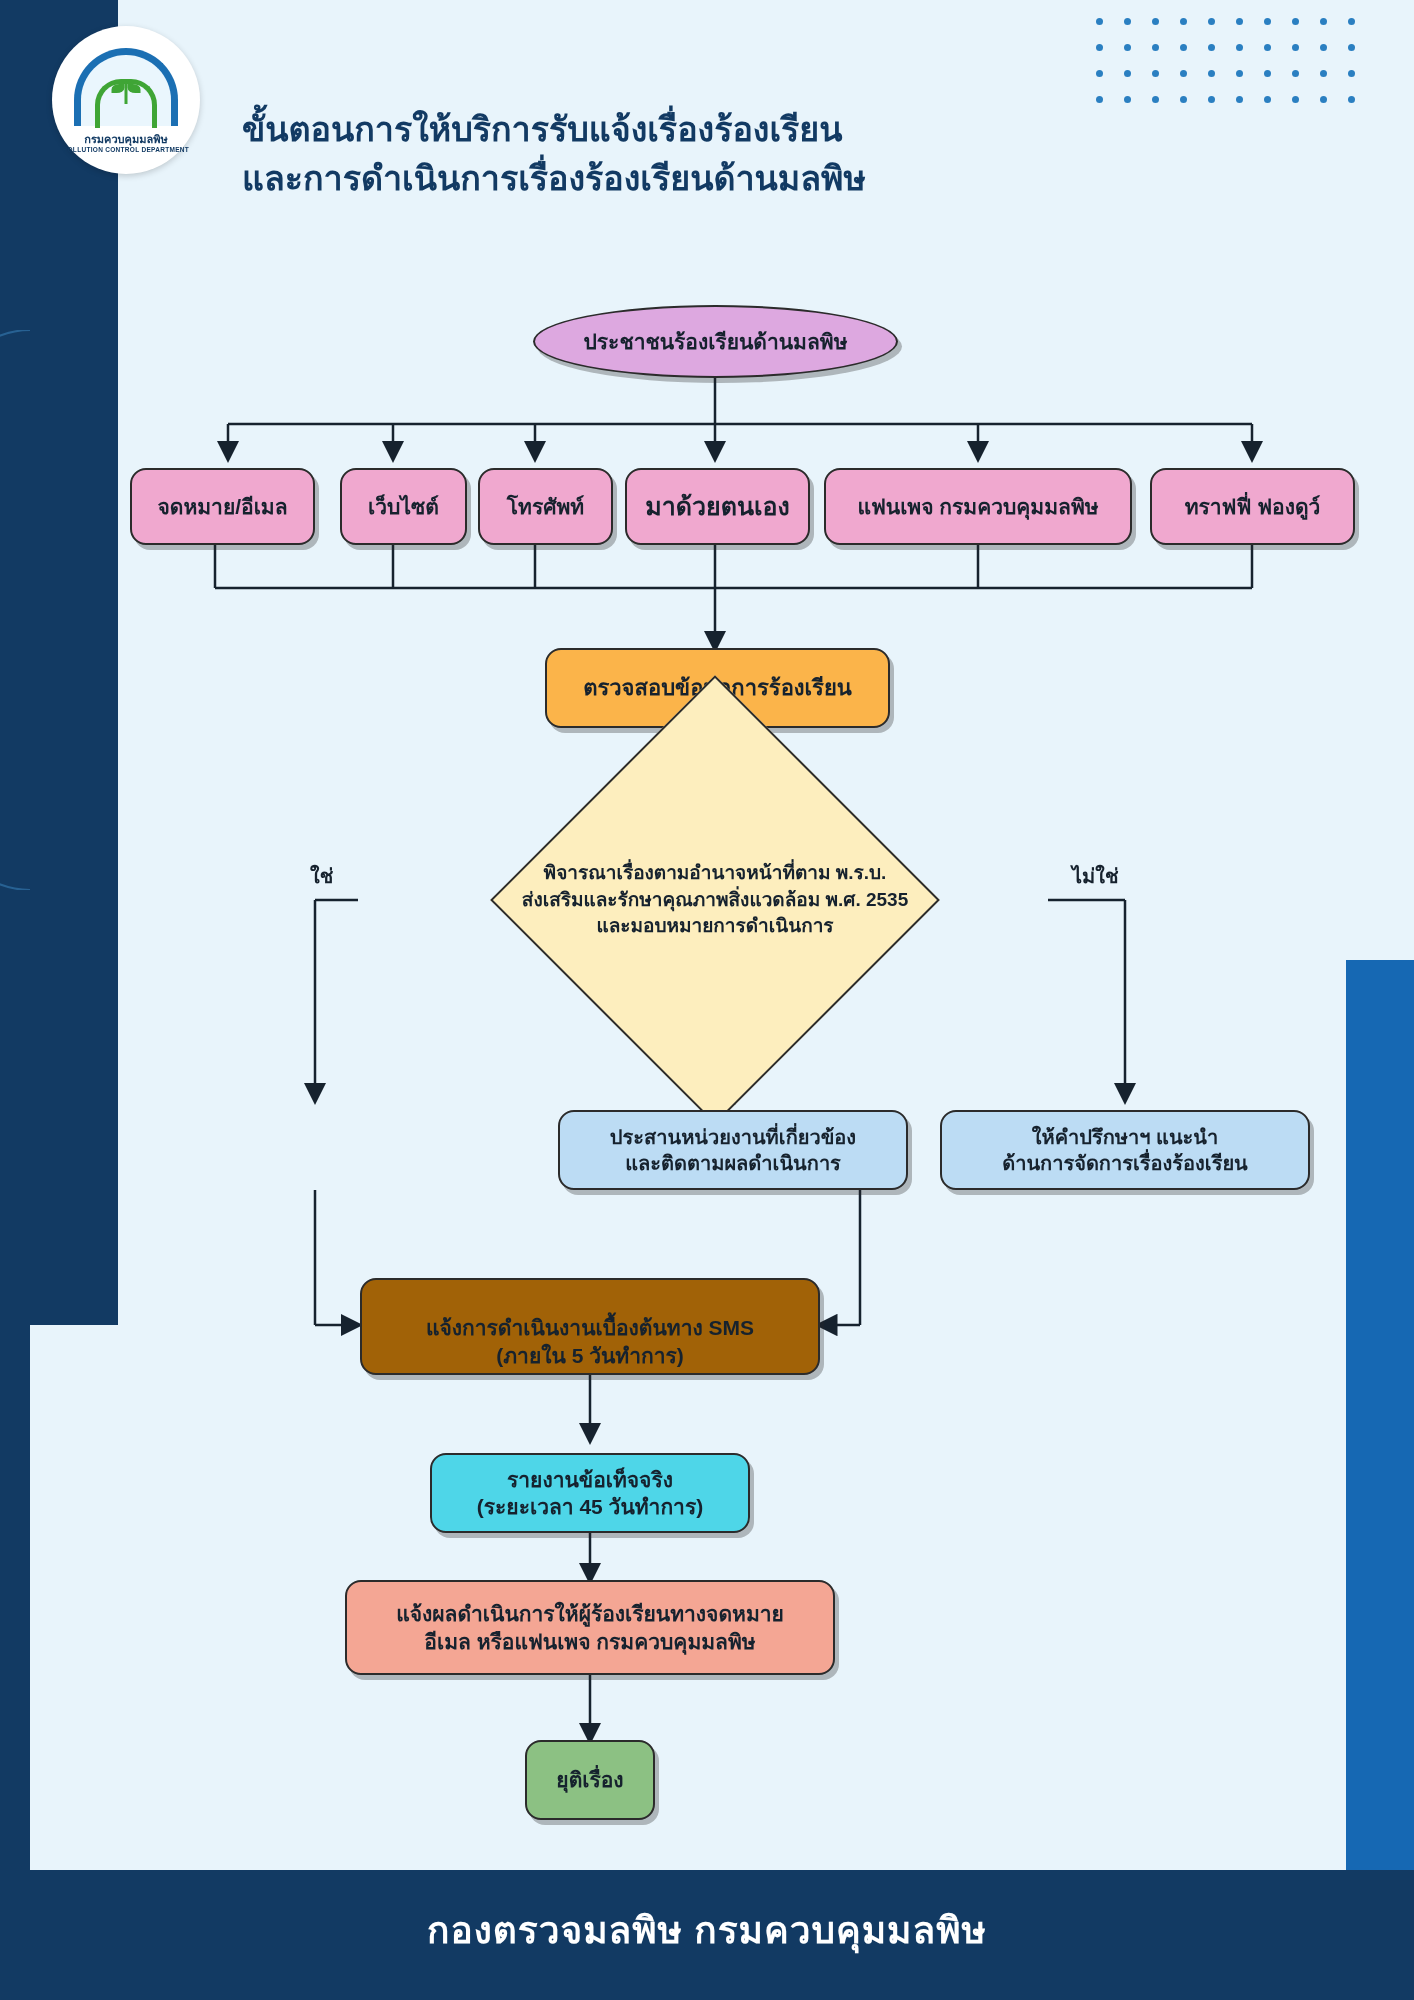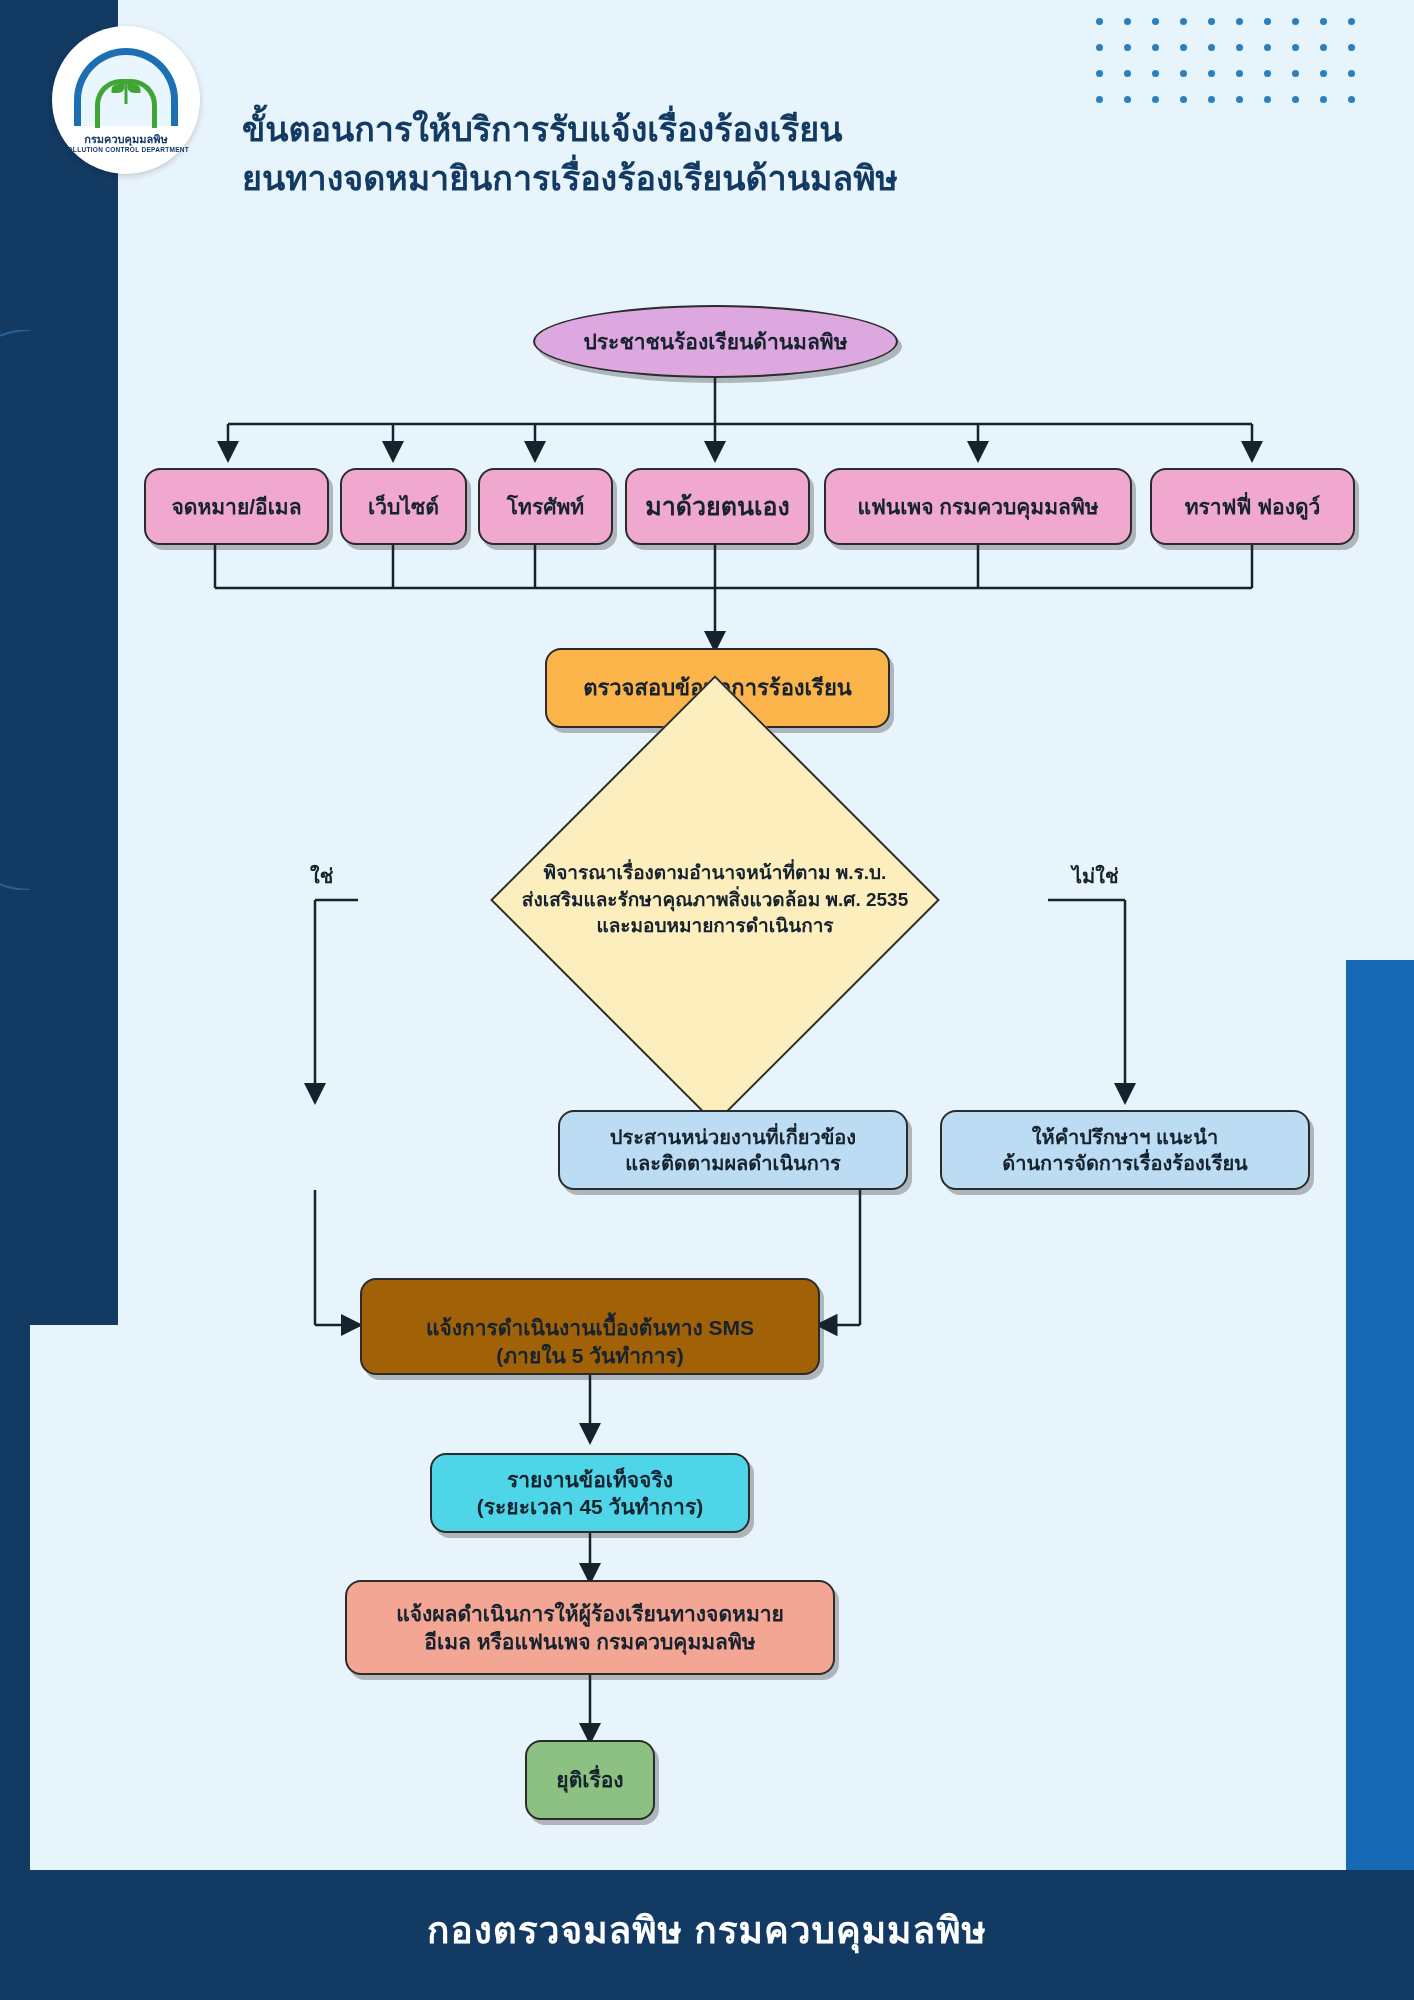--- a/index.html
+++ b/index.html
@@ -182,21 +182,21 @@
 
 <div class="logo">
   <div class="inner"></div>
   <div class="sprout"></div>
   <div class="lname">กรมควบคุมมลพิษ</div>
   <div class="lsub">POLLUTION CONTROL DEPARTMENT</div>
 </div>
 
 <div class="title">
   <div>ขั้นตอนการให้บริการรับแจ้งเรื่องร้องเรียน</div>
-  <div>ยนทางจดหมายินการเรื่องร้องเรียนด้านมลพิษ</div>
+  <div>และการดำเนินการเรื่องร้องเรียนด้านมลพิษ</div>
 </div>
 
 <svg id="lines" viewBox="0 0 1414 2000">
   <defs>
     <marker id="ah" markerWidth="9" markerHeight="9" refX="7" refY="4.5" orient="auto">
       <path d="M0,0 L9,4.5 L0,9 z" fill="#16222e"></path>
     </marker>
   </defs>
   <g stroke="#16222e" stroke-width="2.5" fill="none" marker-end="url(#ah)">
 
@@ -244,21 +244,21 @@
     <path d="M590,1675 L590,1740"></path>
   </g>
 </svg>
 
 <div id="flow">
 
   <div class="node ellipse" style="left:533px; top:305px; width:365px; height:73px; background:#dda8e0; font-size:21px; border-radius:50%;">
     <span>ประชาชนร้องเรียนด้านมลพิษ</span>
   </div>
 
-  <div class="node" style="left:144px; top:468px; width:185px; height:77px; background:#f0a8cf; font-size:21px;">
+  <div class="node" style="left:130px; top:468px; width:185px; height:77px; background:#f0a8cf; font-size:21px;">
     <span>จดหมาย/อีเมล</span>
   </div>
   <div class="node" style="left:340px; top:468px; width:127px; height:77px; background:#f0a8cf; font-size:21px;">
     <span>เว็บไซต์</span>
   </div>
   <div class="node" style="left:478px; top:468px; width:135px; height:77px; background:#f0a8cf; font-size:21px;">
     <span>โทรศัพท์</span>
   </div>
   <div class="node" style="left:625px; top:468px; width:185px; height:77px; background:#f0a8cf; font-size:25px;">
     <span>มาด้วยตนเอง</span>

